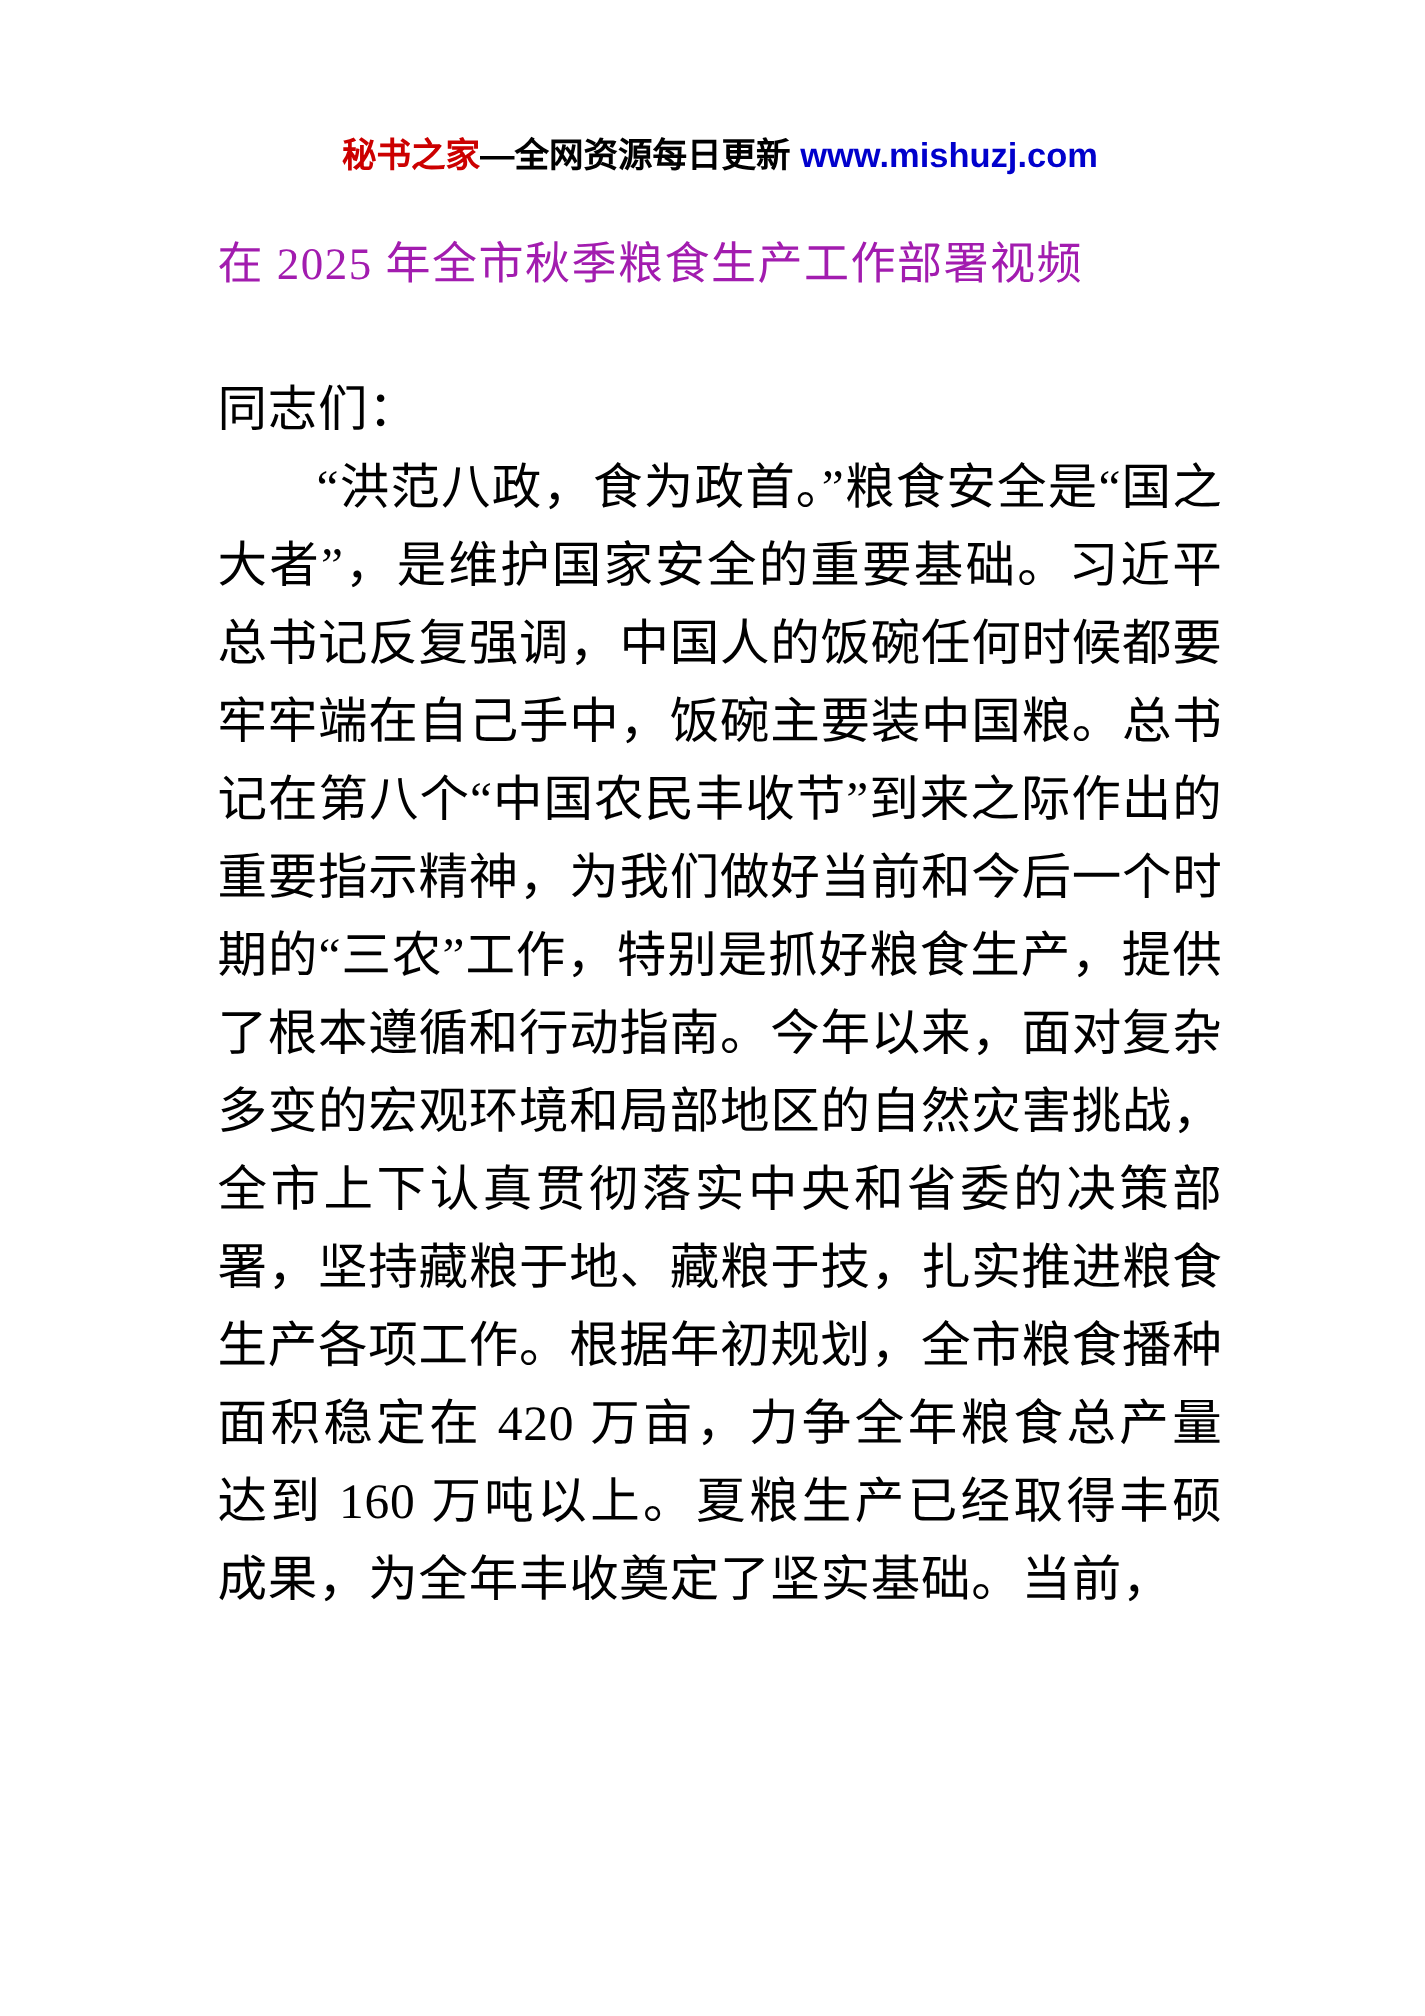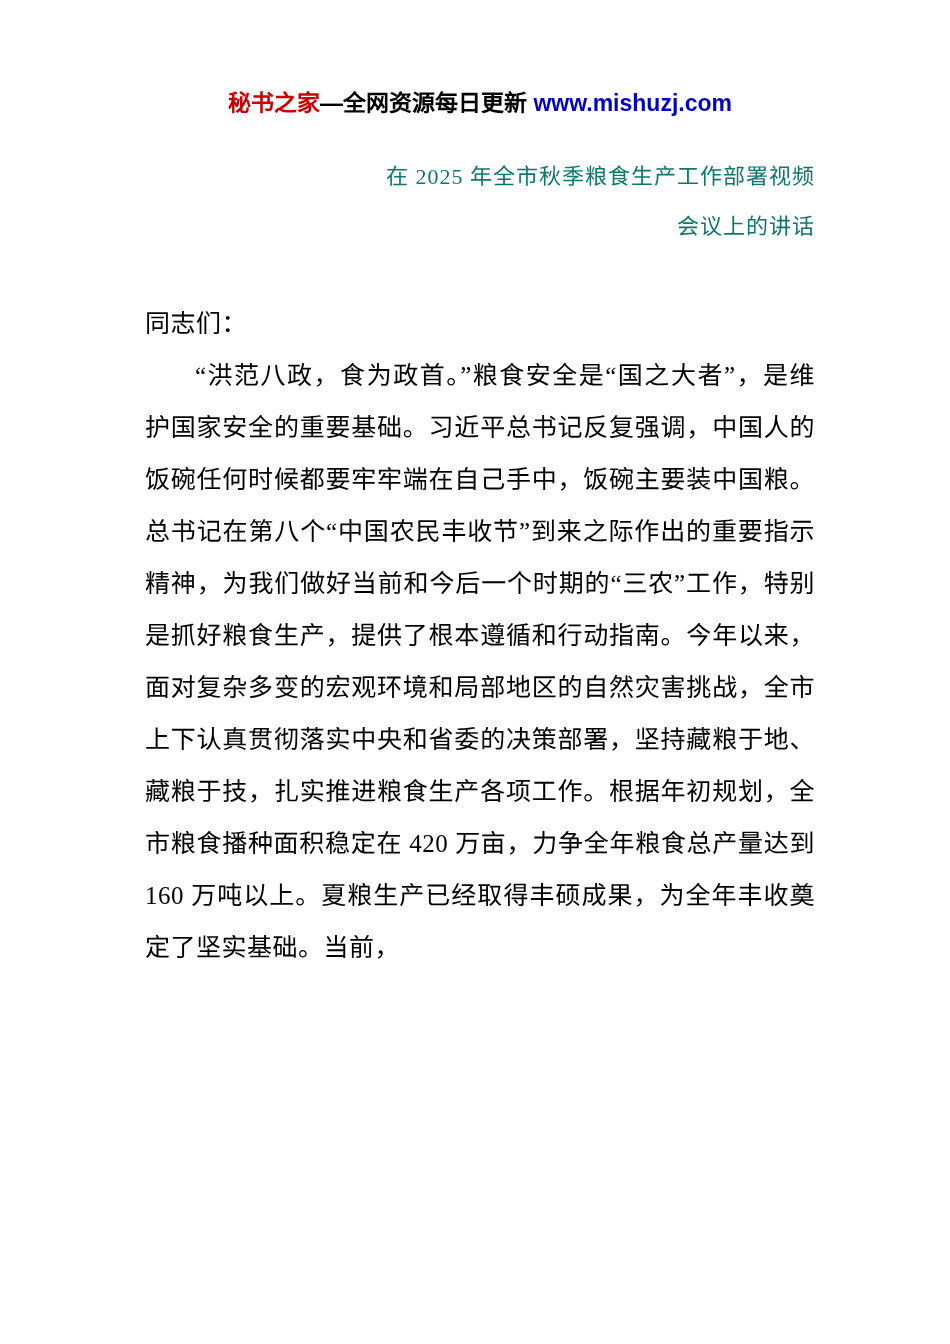--- a/index.html
+++ b/index.html
@@ -33,30 +33,30 @@
   .doc-header .tagline {
     color: #000000;
     font-weight: bold;
   }
   .doc-header .site-url {
     color: #0000cc;
     font-weight: bold;
     text-decoration: none;
   }
   .doc-title {
-    text-align: right;
-    font-size: 22px;
+    text-align: left;
+    font-size: 30px;
     line-height: 50px;
     font-weight: 500;
     letter-spacing: 1px;
     margin: 0 0 46px 0;
-    color: #0f766e;
+    color: #a21caf;
   }
   .doc-body {
-    font-size: 25px;
+    font-size: 33px;
     line-height: 52px;
     text-align: justify;
     letter-spacing: 0.5px;
   }
   .doc-body p {
     margin: 0;
     padding: 0;
   }
   .doc-body p.greeting {
     text-indent: 0;
@@ -69,21 +69,20 @@
 <body>
 
 <div class="page">
 
   <div class="doc-header">
     <span class="brand">秘书之家</span><span class="tagline">—全网资源每日更新 </span><a class="site-url" href="#">www.mishuzj.com</a>
   </div>
 
   <h1 class="doc-title">
     <span>在 2025 年全市秋季粮食生产工作部署视频</span><br>
-    <span>会议上的讲话</span>
   </h1>
 
   <div class="doc-body">
     <p class="greeting">同志们：</p>
     <p class="para">“洪范八政，食为政首。”粮食安全是“国之大者”，是维护国家安全的重要基础。习近平总书记反复强调，中国人的饭碗任何时候都要牢牢端在自己手中，饭碗主要装中国粮。总书记在第八个“中国农民丰收节”到来之际作出的重要指示精神，为我们做好当前和今后一个时期的“三农”工作，特别是抓好粮食生产，提供了根本遵循和行动指南。今年以来，面对复杂多变的宏观环境和局部地区的自然灾害挑战，全市上下认真贯彻落实中央和省委的决策部署，坚持藏粮于地、藏粮于技，扎实推进粮食生产各项工作。根据年初规划，全市粮食播种面积稳定在 420 万亩，力争全年粮食总产量达到 160 万吨以上。夏粮生产已经取得丰硕成果，为全年丰收奠定了坚实基础。当前，</p>
   </div>
 
 </div>
 
 </body></html>

